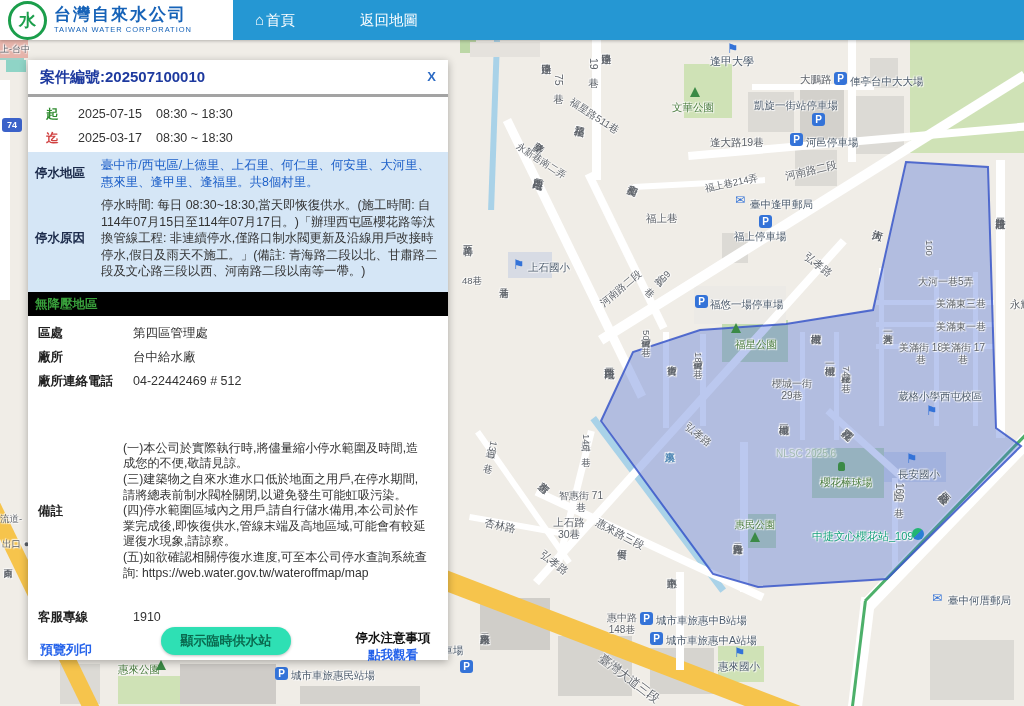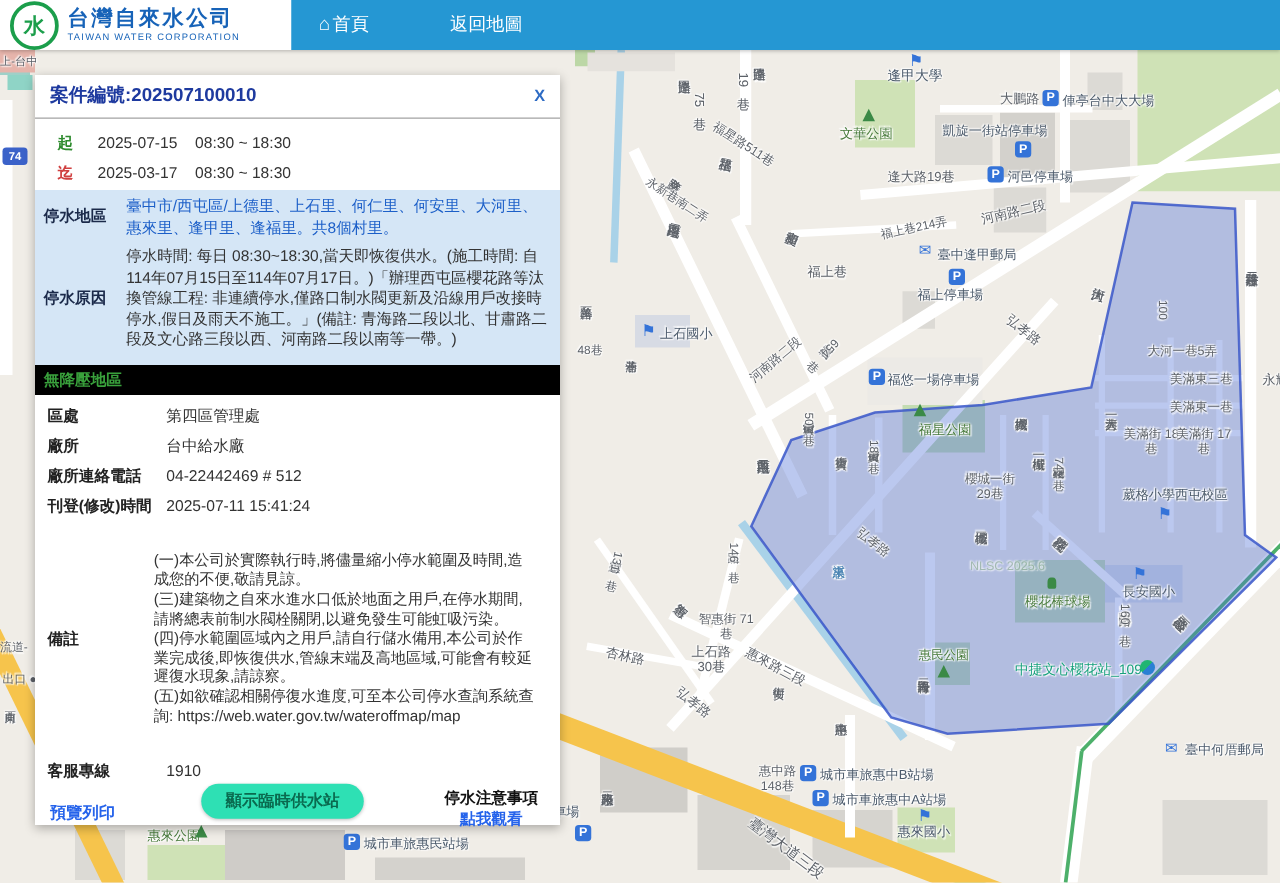--- a/index.html
+++ b/index.html
@@ -36,21 +36,21 @@
   .ic-mail{color:#3473d8;font-size:12px;line-height:1;}
   .ic-flag{color:#3473d8;font-size:13px;line-height:1;}
   .ic-tree{width:0;height:0;border-left:5px solid transparent;border-right:5px solid transparent;border-bottom:10px solid #3b8a46;}
   .ic-runner{width:7px;height:9px;background:#3b8a46;border-radius:40% 40% 20% 20%;}
   .ic-metro{width:12px;height:12px;border-radius:50%;background:linear-gradient(135deg,#21b573 50%,#2b7fd4 50%);}
   .ic-shield{width:20px;height:14px;background:#3b62c9;color:#fff;border-radius:3px;font-size:9px;font-weight:bold;
         display:flex;align-items:center;justify-content:center;}
   
   #panel{position:absolute;left:28px;top:60px;width:420px;height:600px;background:#fff;z-index:10;
          box-shadow:0 2px 8px rgba(0,0,0,.3);font-size:12.5px;color:#333;}
-  #p-header{position:absolute;left:0;top:0;width:100%;height:34px;border-bottom:1px solid #a3a3a3;}
+  #p-header{position:absolute;left:0;top:0;width:100%;height:34px;border-bottom:3px solid #a3a3a3;}
   #p-case{position:absolute;left:12px;top:0;line-height:34px;font-size:15px;font-weight:bold;color:#1e3a9f;}
   #p-close{position:absolute;right:12px;top:0;line-height:34px;font-size:13px;font-weight:bold;color:#2d6bc4;cursor:pointer;}
   .p-daterow{position:absolute;left:0;width:100%;height:20px;line-height:20px;}
   .pd-label{position:absolute;left:18px;font-weight:bold;}
   .pd-label.start{color:#2e8b2e;}
   .pd-label.end{color:#d04040;}
   .pd-date{position:absolute;left:50px;}
   .pd-time{position:absolute;left:128px;}
   #p-blue{position:absolute;left:0;top:92px;width:100%;height:140px;background:#d5e6f6;}
   .pb-row{display:flex;align-items:center;padding:5px 8px 2px 7px;}
@@ -309,24 +309,20 @@
     <span class="pr-val">台中給水廠</span>
   </div>
   <div class="prow" style="top:262px;">
     <span class="pr-label">區處</span>
     <span class="pr-val">第四區管理處</span>
   </div>
   <div class="prow" style="top:310px;padding-left:24px;">
     <span class="pr-label">廠所連絡電話</span>
     <span class="pr-val">04-22442469 # 512</span>
   </div>
-  <div class="prow" style="top:334px;">
-    <span class="pr-label">刊登(修改)時間</span>
-    <span class="pr-val">2025-07-11 15:41:24</span>
-  </div>
 
   <div id="p-notes">
     <div id="p-notes-label">備註</div>
     <div id="p-notes-val">
         <div>(一)本公司於實際執行時,將儘量縮小停水範圍及時間,造成您的不便,敬請見諒。</div>
         <div>(三)建築物之自來水進水口低於地面之用戶,在停水期間,請將總表前制水閥栓關閉,以避免發生可能虹吸污染。</div>
         <div>(四)停水範圍區域內之用戶,請自行儲水備用,本公司於作業完成後,即恢復供水,管線末端及高地區域,可能會有較延遲復水現象,請諒察。</div>
         <div>(五)如欲確認相關停復水進度,可至本公司停水查詢系統查詢: https://web.water.gov.tw/wateroffmap/map</div>
       </div>
   </div>

